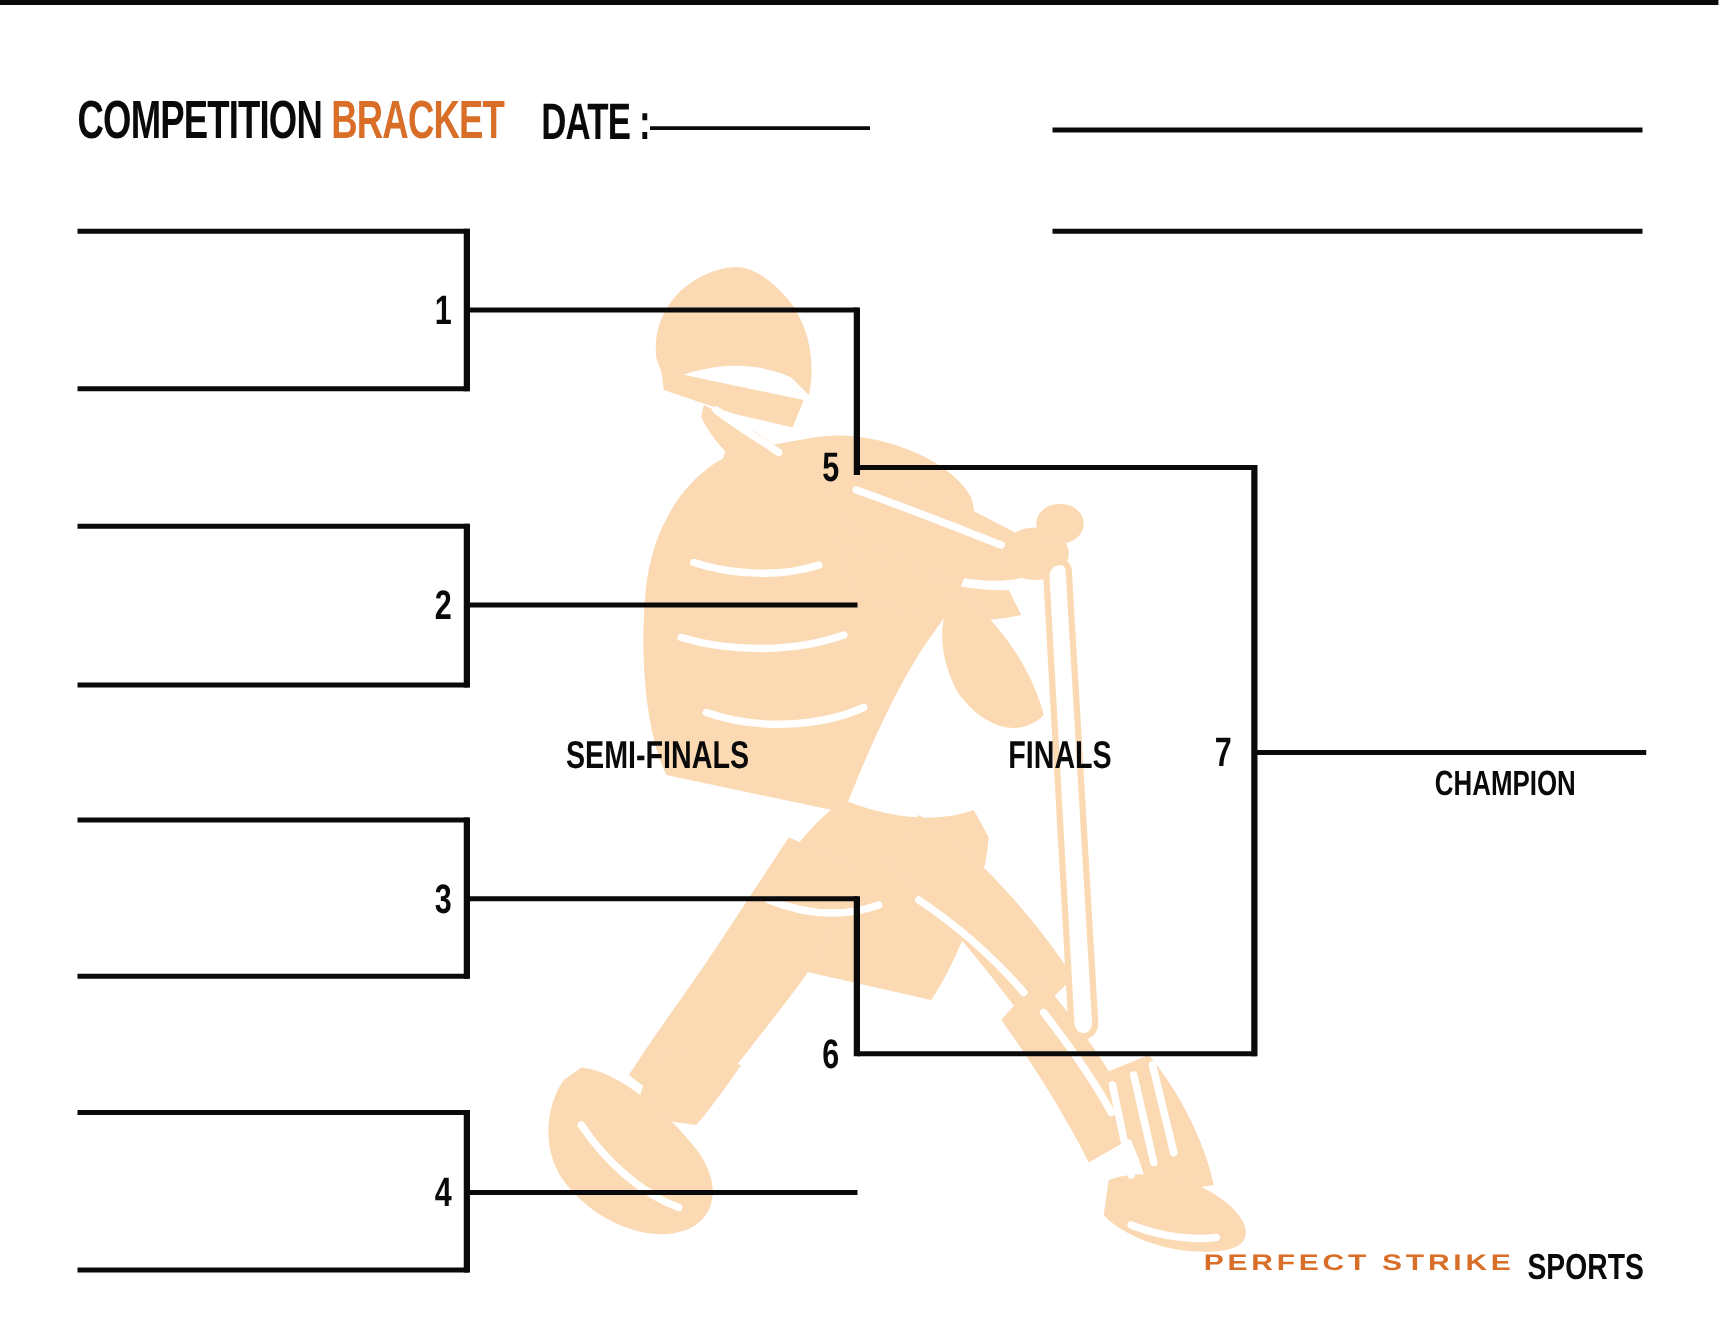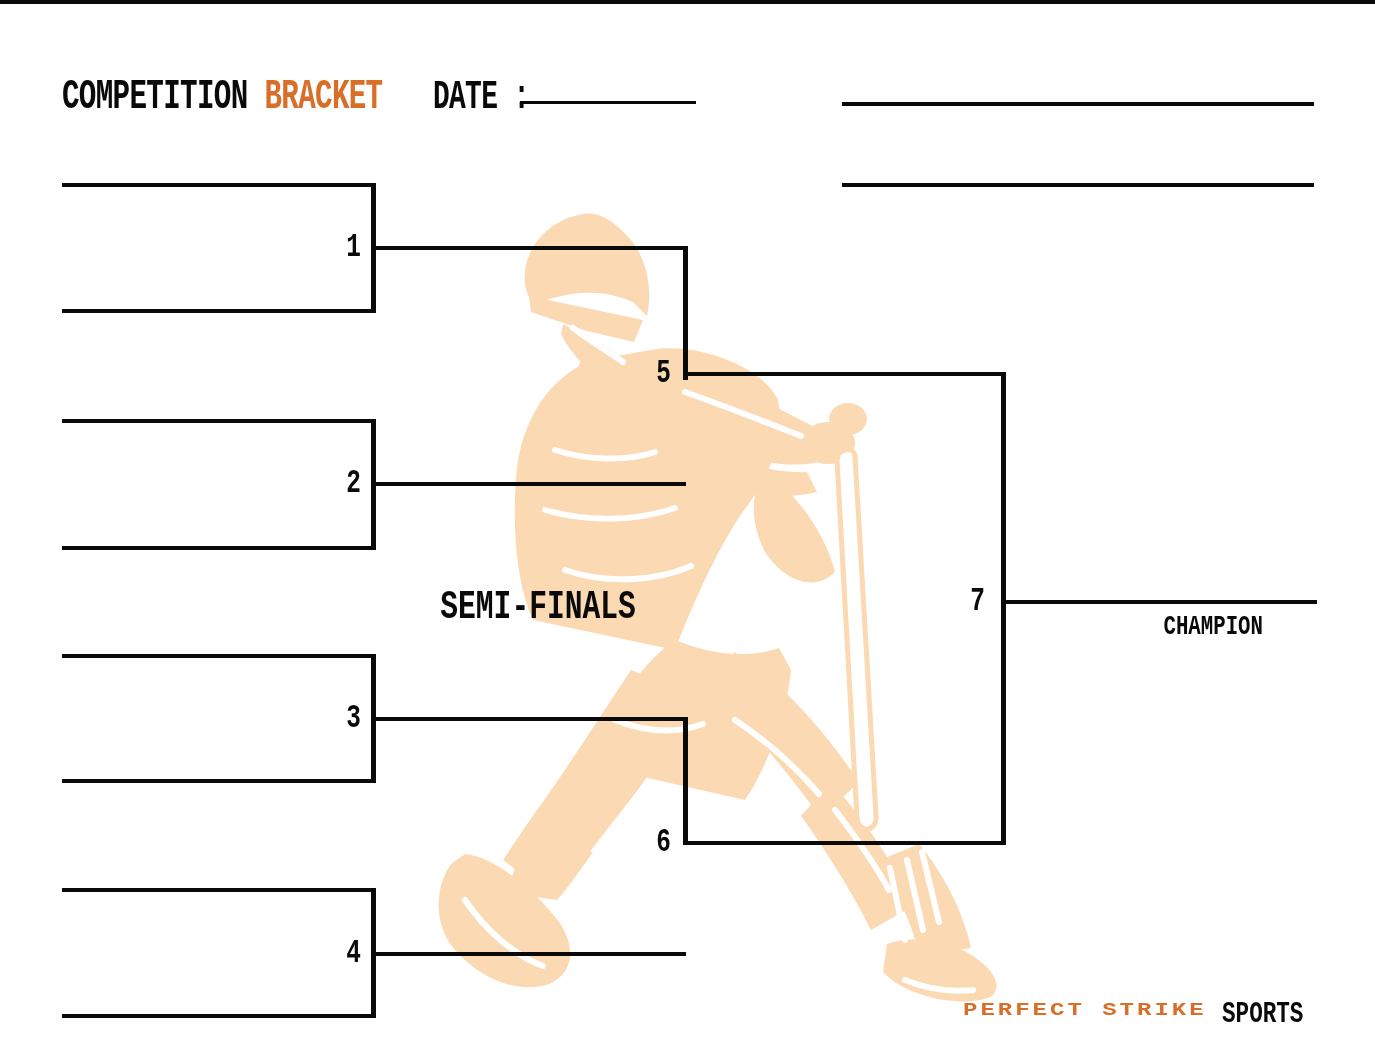--- a/index.html
+++ b/index.html
@@ -3,30 +3,30 @@
 <meta charset="utf-8">
 <style>
   :root{
     --accent-orange:#D96E28;
     --watermark-peach:#FBD9B3;
     --ink:#0A0A0A;
   }
   html,body{margin:0;padding:0;background:#ffffff;}
   .page{
     position:relative;width:1375px;height:1063px;background:#ffffff;overflow:hidden;
-    font-family:Liberation Mono, monospace;color:var(--ink);
+    font-family:Liberation Sans, sans-serif;color:var(--ink);
   }
   .hline,.vline{position:absolute;background:var(--ink);}
   .label{position:absolute;font-weight:bold;white-space:nowrap;}
   .cond{display:inline-block;transform:scaleX(0.68);transform-origin:left center;letter-spacing:-1px;}
   .condc{display:inline-block;transform:scaleX(0.74);transform-origin:center;letter-spacing:0px;}
   .title{top:75px;left:62px;font-size:43px;line-height:1;}
   .title .orange{color:var(--accent-orange);}
   .date-label{top:77px;left:433px;font-size:41px;line-height:1;}
-  .round-label{font-size:40px;line-height:1;text-align:center;}
+  .round-label{font-size:31px;line-height:1;text-align:center;}
   .champion-label{font-size:28px;line-height:1;text-align:right;}
   .match-num{position:absolute;width:44px;font-size:33px;line-height:36px;font-weight:bold;text-align:right;}
   .match-num span{display:inline-block;transform:scaleX(0.74);transform-origin:right center;}
   .watermark{position:absolute;left:435px;top:200px;width:580px;height:820px;z-index:0;}
   .lines,.texts{position:absolute;inset:0;z-index:2;}
   .pk{fill:var(--watermark-peach);stroke:none;}
   .bat{fill:#ffffff;stroke:var(--watermark-peach);stroke-width:5;}
   .wl{fill:none;stroke:#ffffff;stroke-width:6;stroke-linecap:round;}
   .brand{position:absolute;left:963px;top:1000px;color:var(--accent-orange);
          font-size:24px;font-weight:bold;letter-spacing:3px;
@@ -150,20 +150,23 @@
     <div class="match-num" style="left:317px;top:466px;"><span>2</span></div>
     <div class="match-num" style="left:317px;top:701px;"><span>3</span></div>
     <div class="match-num" style="left:317px;top:936px;"><span>4</span></div>
     <div class="match-num" style="left:627px;top:356px;"><span>5</span></div>
     <div class="match-num" style="left:627px;top:825px;"><span>6</span></div>
     <div class="match-num" style="left:941px;top:584px;"><span>7</span></div>
 
     <div class="label round-label" style="left:406px;top:588px;width:240px;">
       <span class="condc">SEMI-FINALS</span>
     </div>
+    <div class="label round-label" style="left:748px;top:588px;width:200px;">
+      <span class="condc">FINALS</span>
+    </div>
     <div class="label champion-label" style="left:1040px;top:613px;width:240px;">
       <span class="condc">CHAMPION</span>
     </div>
 
     <div class="brand">PERFECT STRIKE</div>
     <div class="brand-suffix">SPORTS</div>
   </div>
 
 </div>
 

